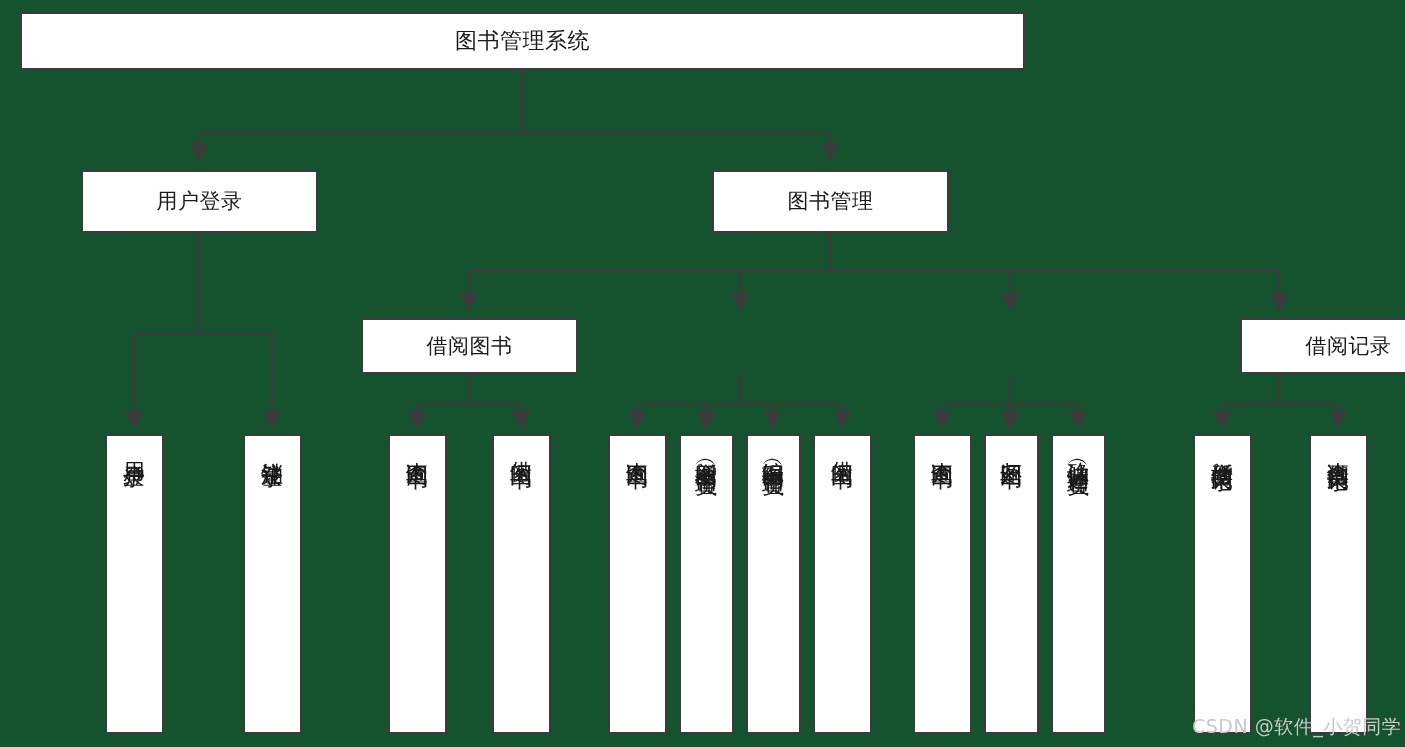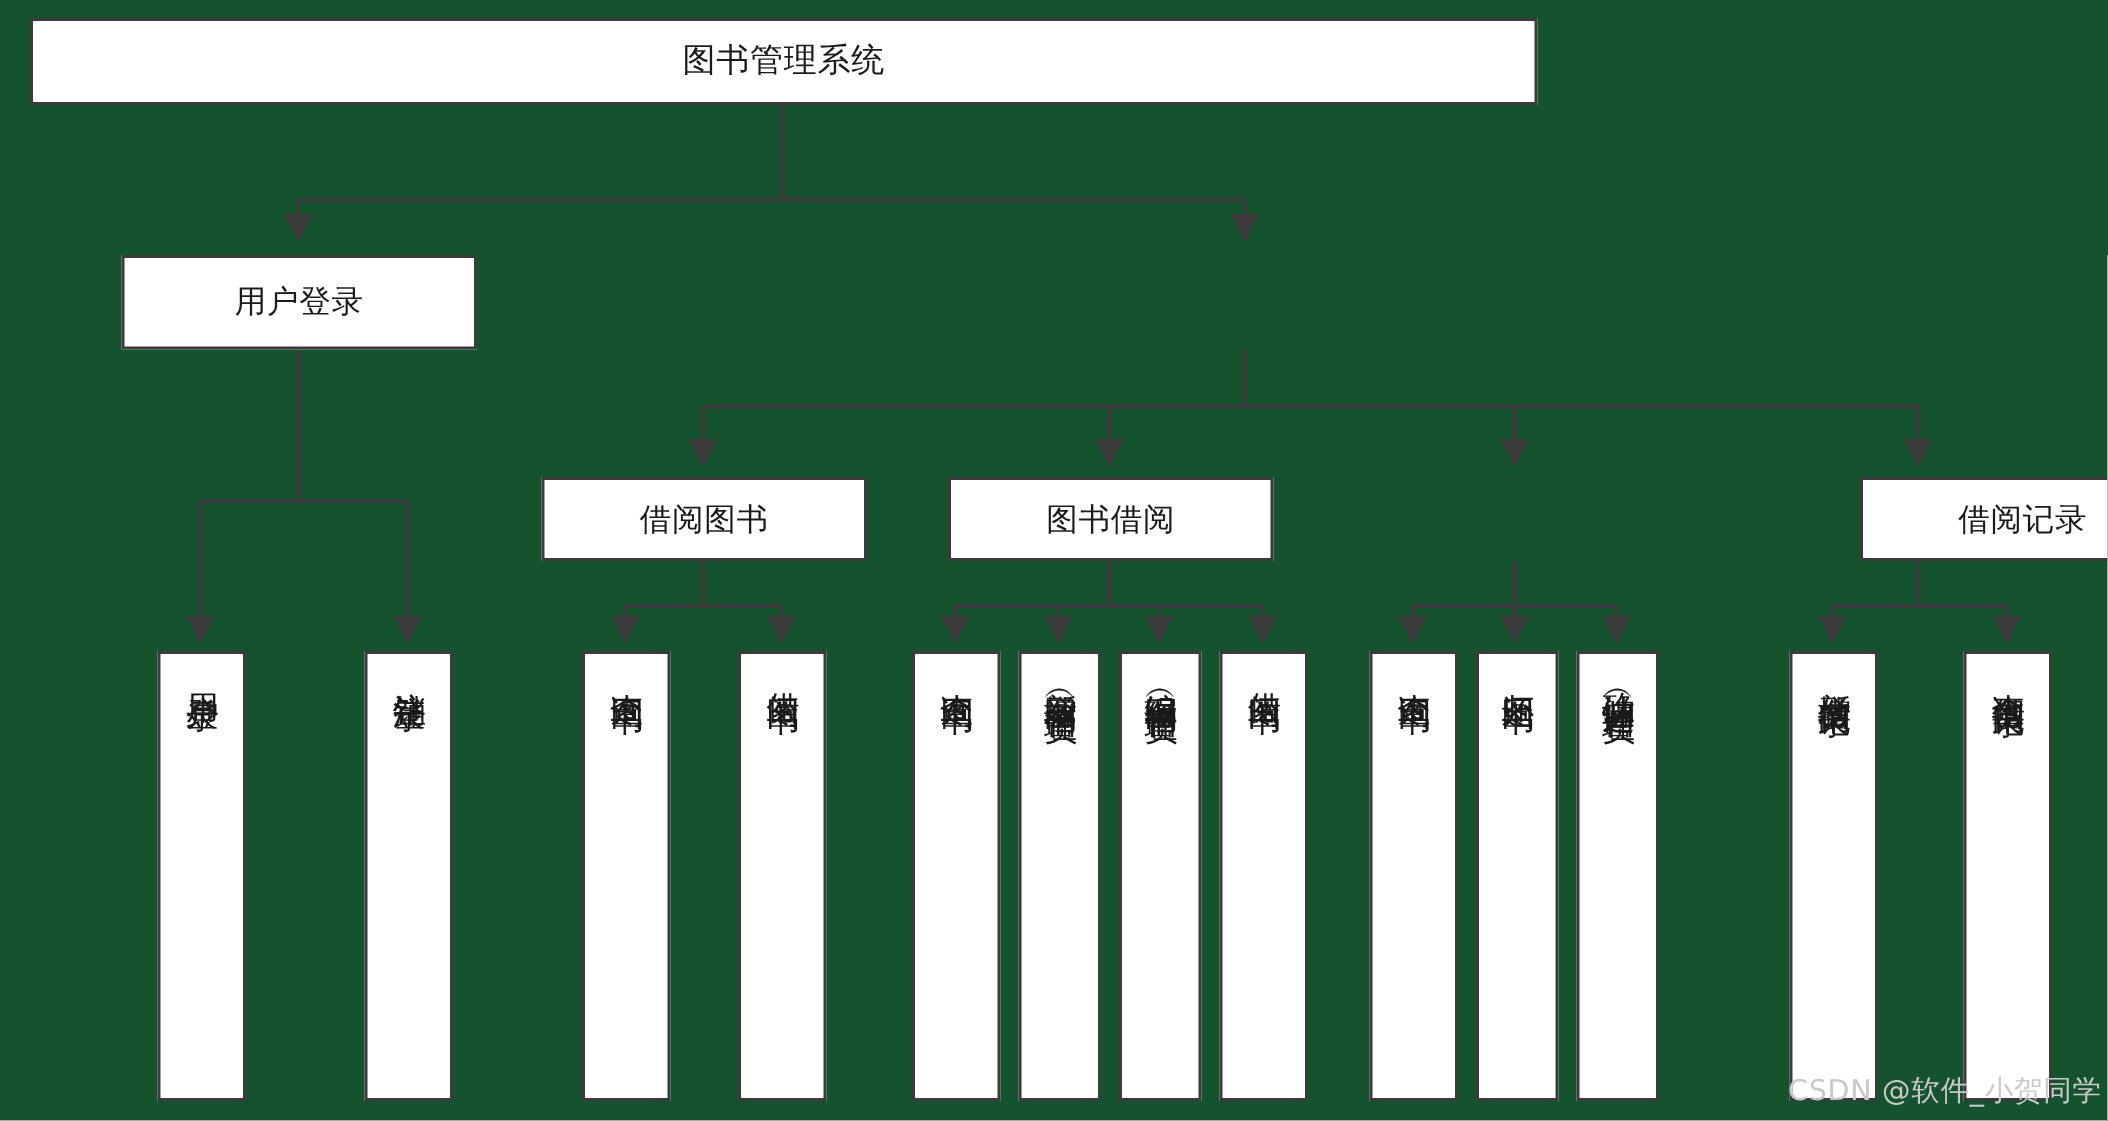--- a/index.html
+++ b/index.html
@@ -127,28 +127,28 @@
   </svg>
 
   <div class="node horiz root" style="left:20px; top:12px; width:1005px; height:58px;">
     <span class="label">图书管理系统</span>
   </div>
 
   <div class="node horiz" style="left:81px; top:170px; width:237px; height:63px;">
     <span class="label">用户登录</span>
   </div>
 
+  <div class="node horiz" style="left:712px; top:170px; width:237px; height:63px;">
+    <span class="label">图书管理</span>
+  </div>
 
   <div class="node horiz" style="left:361px; top:318px; width:217px; height:56px;">
     <span class="label">借阅图书</span>
   </div>
 
-  <div class="node horiz" style="left:632px; top:318px; width:217px; height:56px;">
-    <span class="label">图书借阅</span>
-  </div>
 
 
   <div class="node horiz" style="left:1240px; top:318px; width:217px; height:56px;">
     <span class="label">借阅记录</span>
   </div>
 
   <div class="node vert" style="left:105px; top:434px; width:59px; height:300px;">
     <span class="label">用户登录</span>
   </div>
   <div class="node vert" style="left:243px; top:434px; width:59px; height:300px;">

